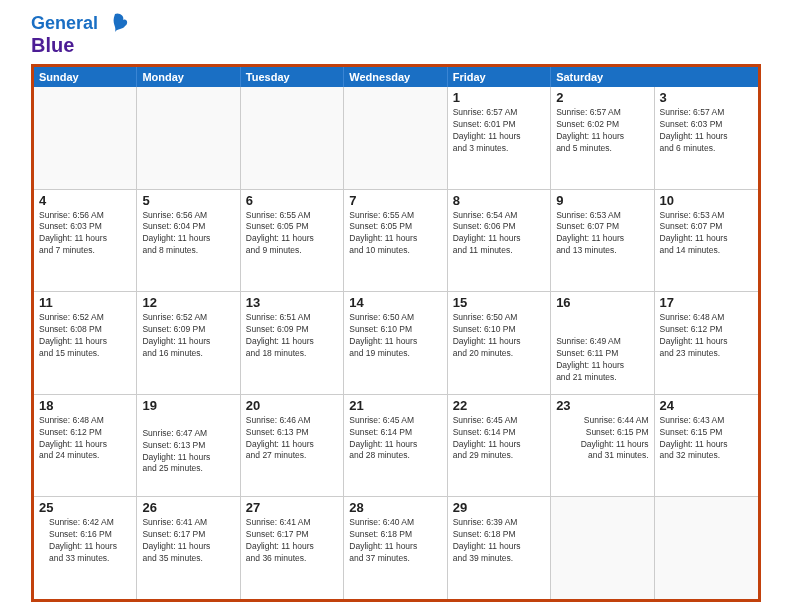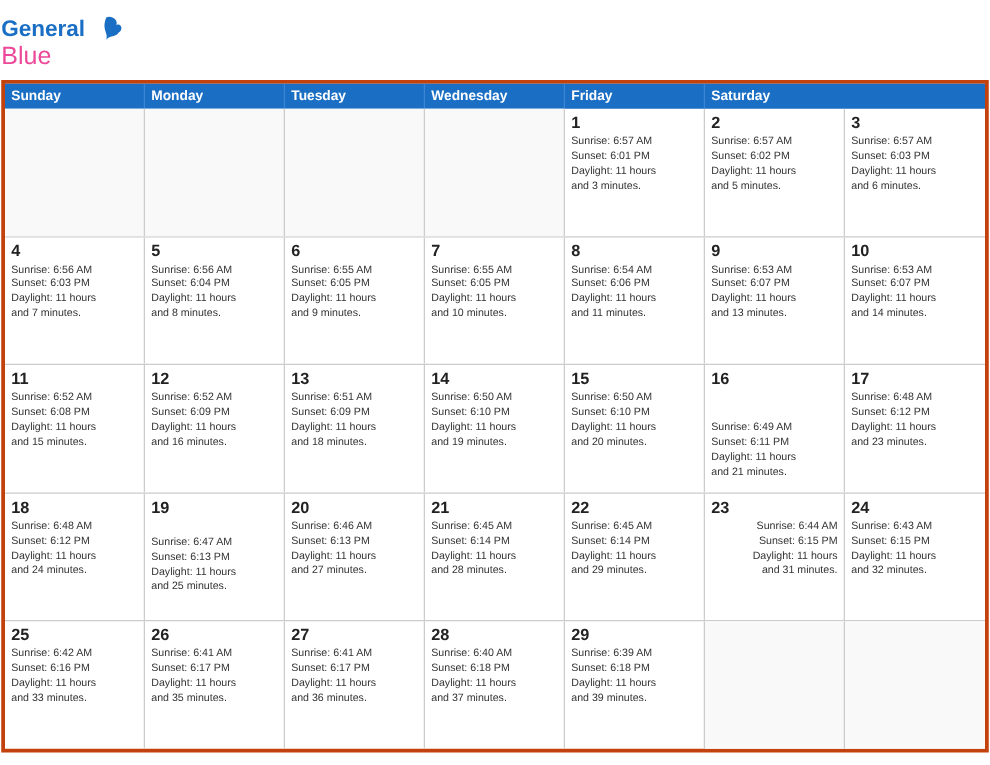--- a/index.html
+++ b/index.html
@@ -6,21 +6,21 @@
     body {
       font-family: Arial, sans-serif;
       background: #fff;
       width: 792px;
       height: 612px;
       overflow: hidden;
     }
     .page {
       width: 792px;
       height: 612px;
-      padding: 10px 1px;
+      padding: 10px 31px;
       display: flex;
       flex-direction: column;
     }
     .header {
       display: flex;
       justify-content: space-between;
       align-items: flex-start;
       margin-bottom: 8px;
     }
     .logo {
@@ -112,21 +112,21 @@
     <div class="logo">
       <div style="display:flex;flex-direction:column;align-items:flex-start;">
         <div style="display:flex;align-items:center;gap:3px;">
           <span class="logo-text">
             <span>General</span>
           </span>
           <svg width="28" height="28" viewBox="0 0 28 28">
             <path d="M14 4 C18 2, 24 6, 22 10 C26 8, 28 14, 24 16 C22 20, 16 18, 14 22 C16 16, 10 14, 14 4Z" fill="#1a6fc4"></path>
           </svg>
         </div>
-        <span class="logo-text" style="color:#ec4899;font-size:20px;font-weight:normal;margin-top:-4px;">Blue</span>
+        <span class="logo-text" style="color:#4c1d95;font-size:20px;font-weight:bold;margin-top:-4px;">Blue</span>
       </div>
     </div>
     <div class="title-block">
       <div class="cal-title"></div>
       <div class="cal-subtitle"></div>
     </div>
   </div>
 
   <div class="calendar">
     <div class="cal-header-row">
@@ -314,21 +314,21 @@
             <span class="cell-day">24</span>
             <div class="cell-info" style="white-space: pre-line;">Sunrise: 6:43 AM
 Sunset: 6:15 PM
 Daylight: 11 hours
 and 32 minutes.</div>
           </div>
         </div>
         <div class="cal-week">
           <div class="cal-cell">
             <span class="cell-day">25</span>
-            <div class="cell-info" style="white-space: pre-line;">Sunrise: 6:42 AM
+            <div class="cell-info" style="white-space: pre-line; margin-left: 10px;">Sunrise: 6:42 AM
 Sunset: 6:16 PM
 Daylight: 11 hours
 and 33 minutes.</div>
           </div>
           <div class="cal-cell">
             <span class="cell-day">26</span>
             <div class="cell-info" style="white-space: pre-line;">Sunrise: 6:41 AM
 Sunset: 6:17 PM
 Daylight: 11 hours
 and 35 minutes.</div>

